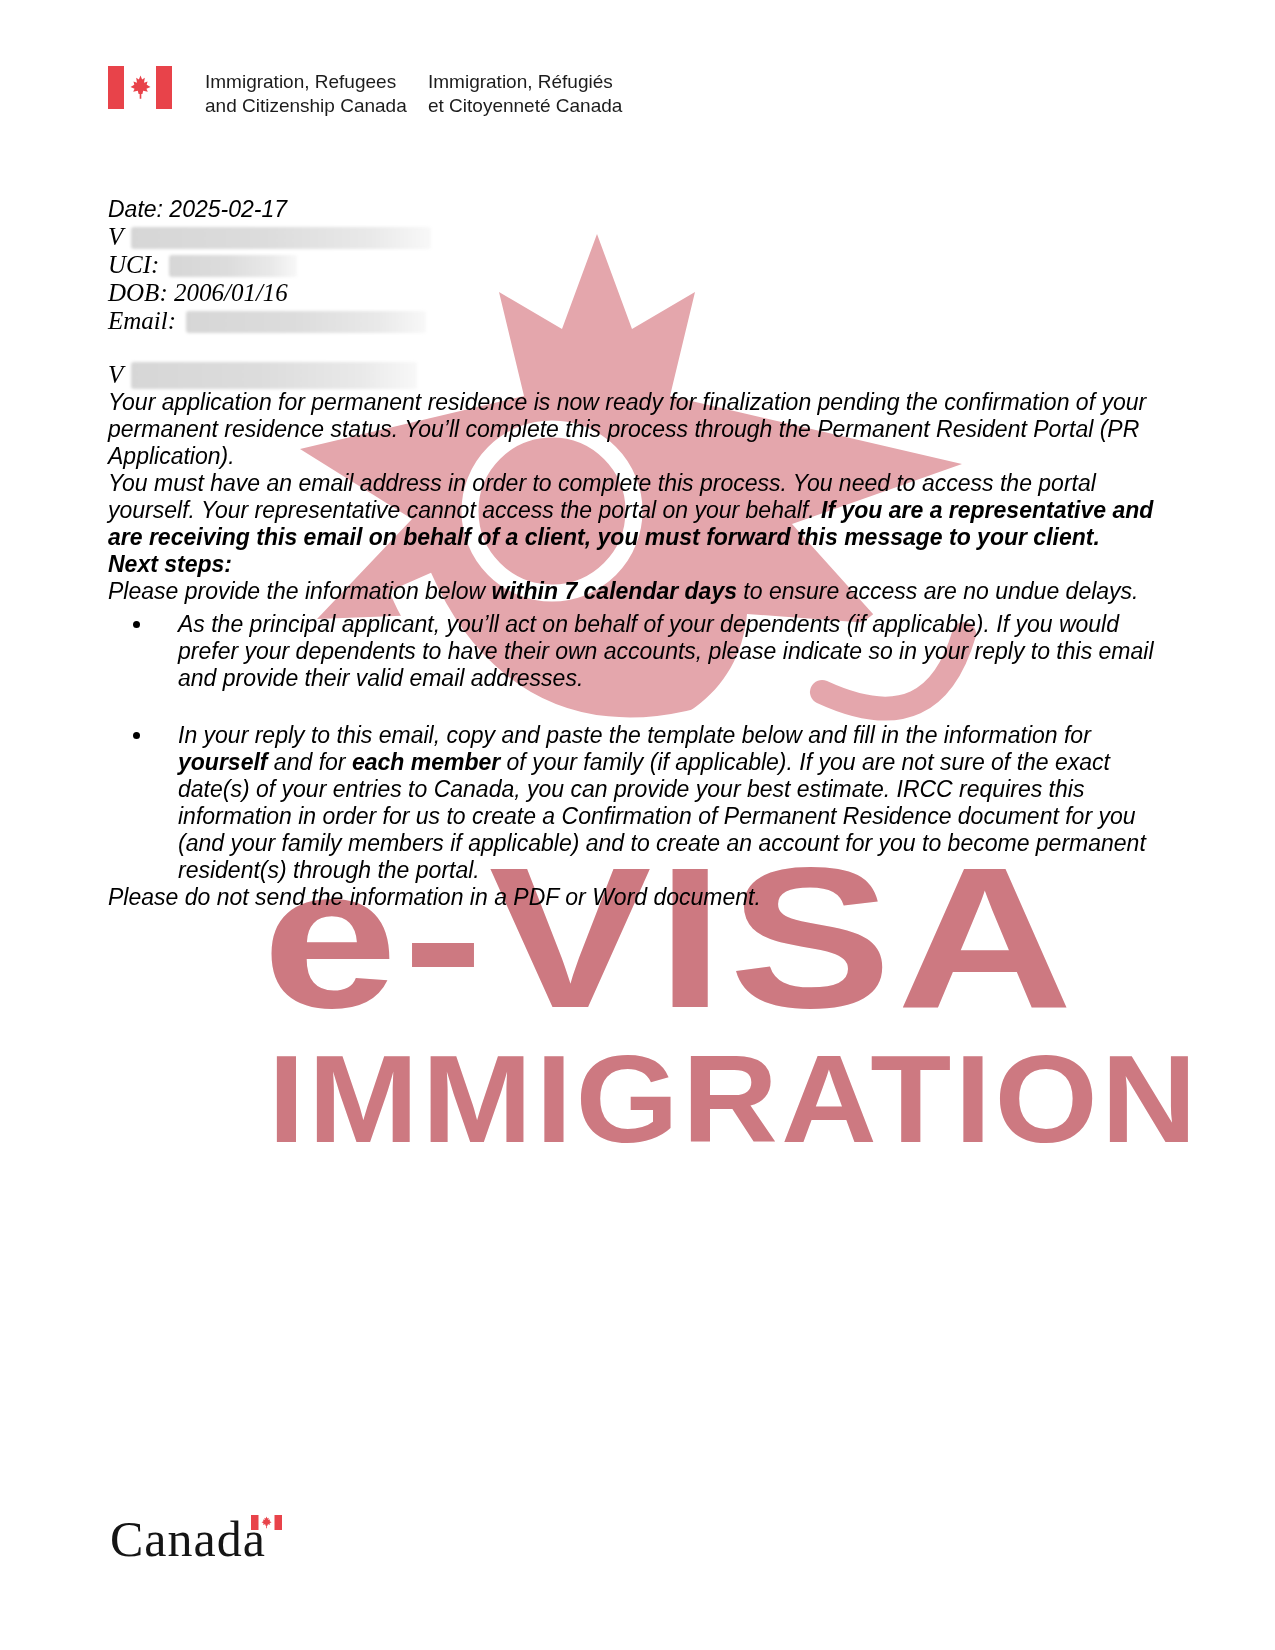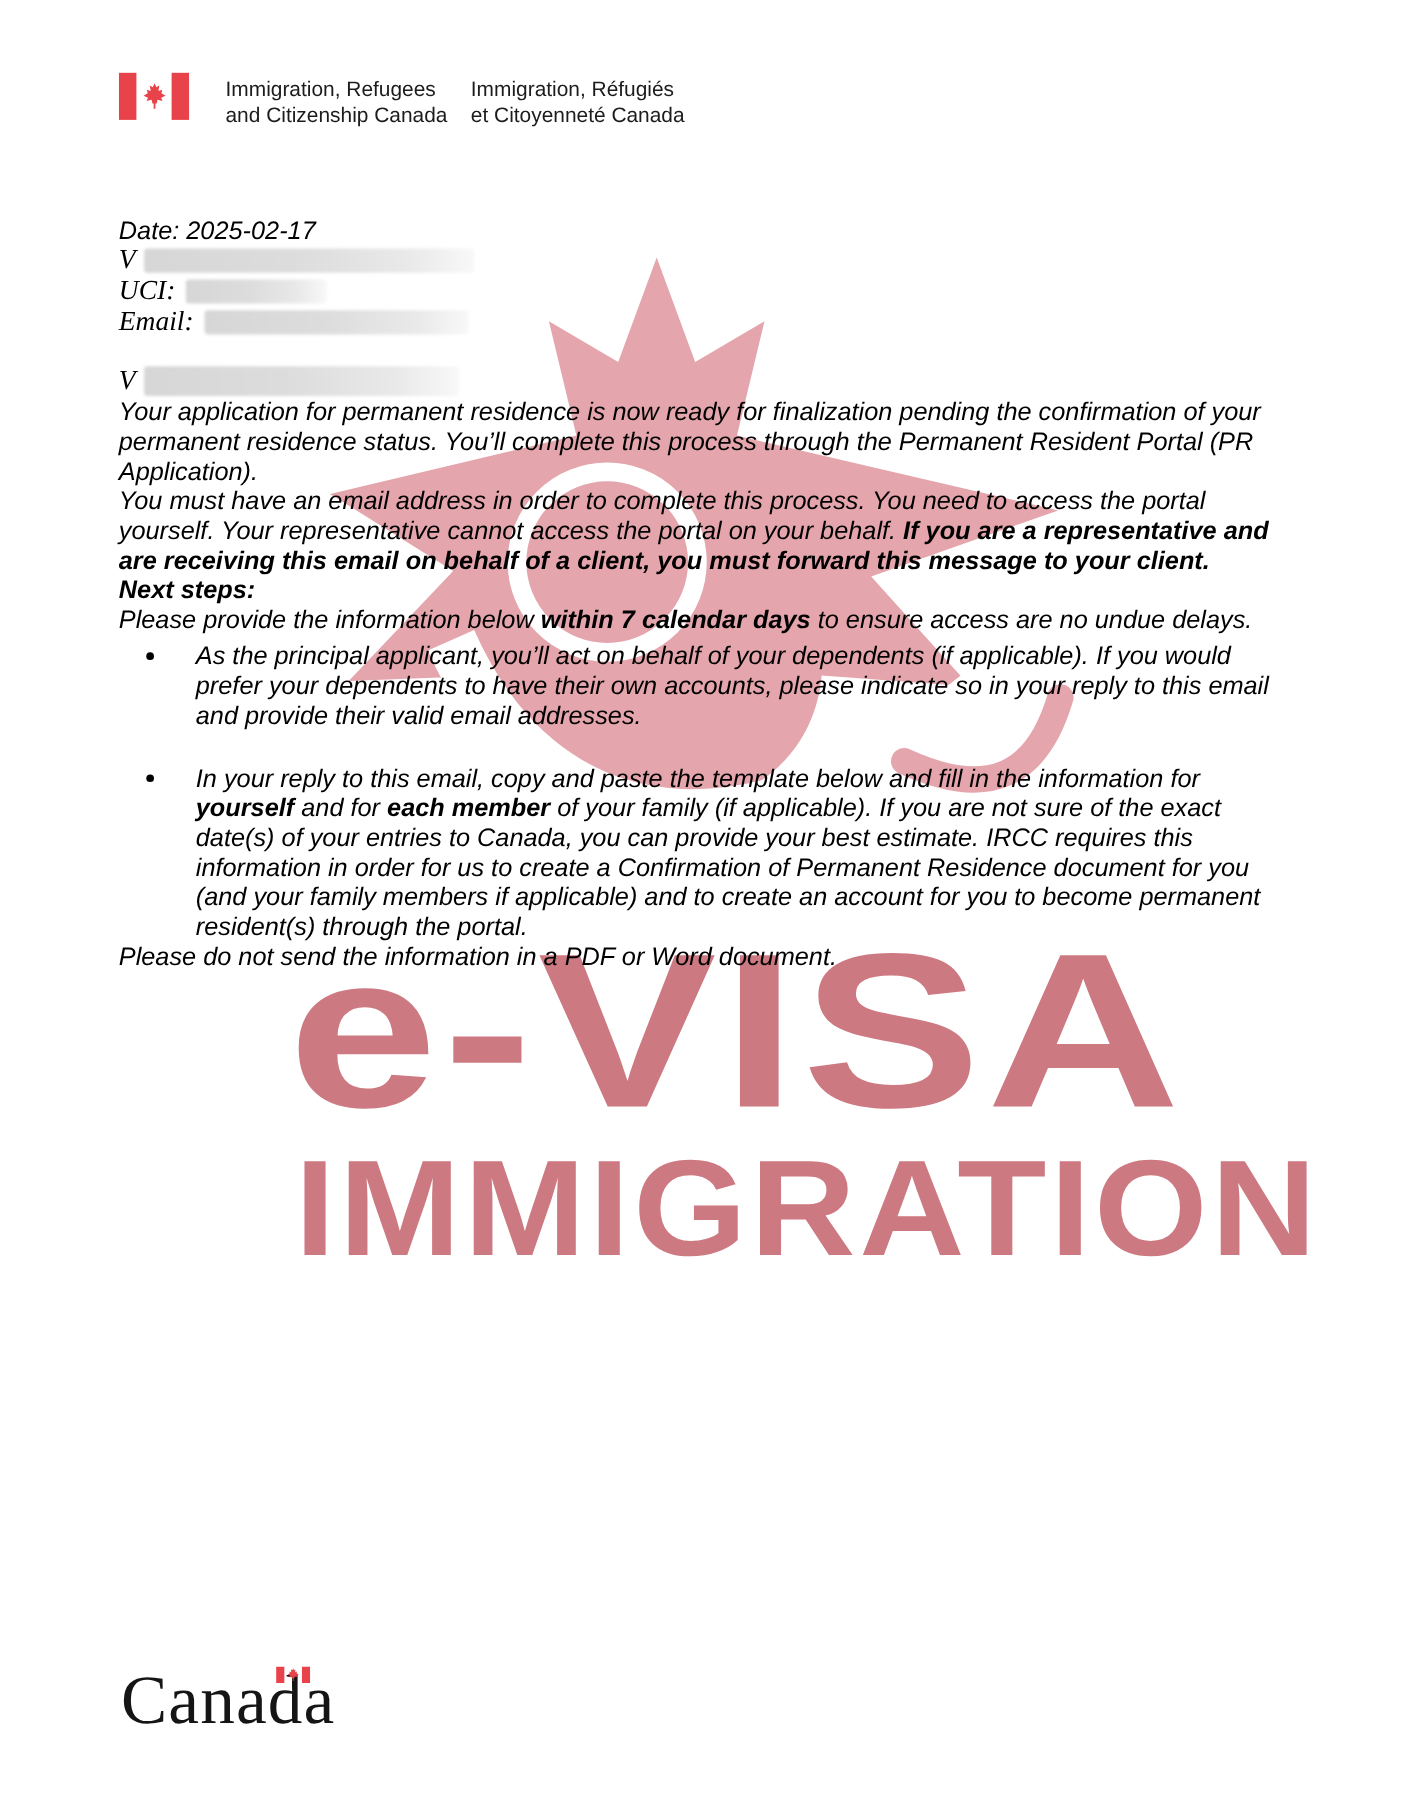--- a/index.html
+++ b/index.html
@@ -60,21 +60,21 @@
     vertical-align:-4px;
   }
   .r-name{width:300px;margin-left:8px;}
   .r-uci{width:128px;margin-left:10px;}
   .r-app{width:104px;margin-left:4px;}
   .r-email{width:240px;margin-left:10px;}
   .r-salut{width:286px;height:27px;margin-left:8px;vertical-align:-6px;}
   
   .wordmark{
     position:absolute;left:110px;top:1514px;z-index:2;
-    font-family:"Liberation Serif", serif;font-size:63px;line-height:1;
+    font-family:"Liberation Serif", serif;font-size:50px;line-height:1;
     letter-spacing:1px;color:#151515;
   }
   .wordmark svg{position:absolute;left:141px;top:1px;}
 </style>
 </head>
 <body>
 
 <div class="page">
 
   <div class="watermark">
@@ -112,20 +112,21 @@
   <div class="content">
     <p class="date">Date: 2025-02-17</p>
 
     <div class="serifblock">
       <div>
         <span>V</span><span class="redact r-name"></span>
       </div>
       <div>
         <span>UCI:</span><span class="redact r-uci"></span>
       </div>
+      <div>DOB: 2006/01/16</div>
       <div>
         <span>Email:</span><span class="redact r-email"></span>
       </div>
     </div>
 
     <div class="serifblock salutation">
       <span>V</span><span class="redact r-salut"></span>
     </div>
 
     <p class="p1">Your application for permanent residence is now ready for finalization pending the confirmation of your permanent residence status. You’ll complete this process through the Permanent Resident Portal (PR Application).</p>

